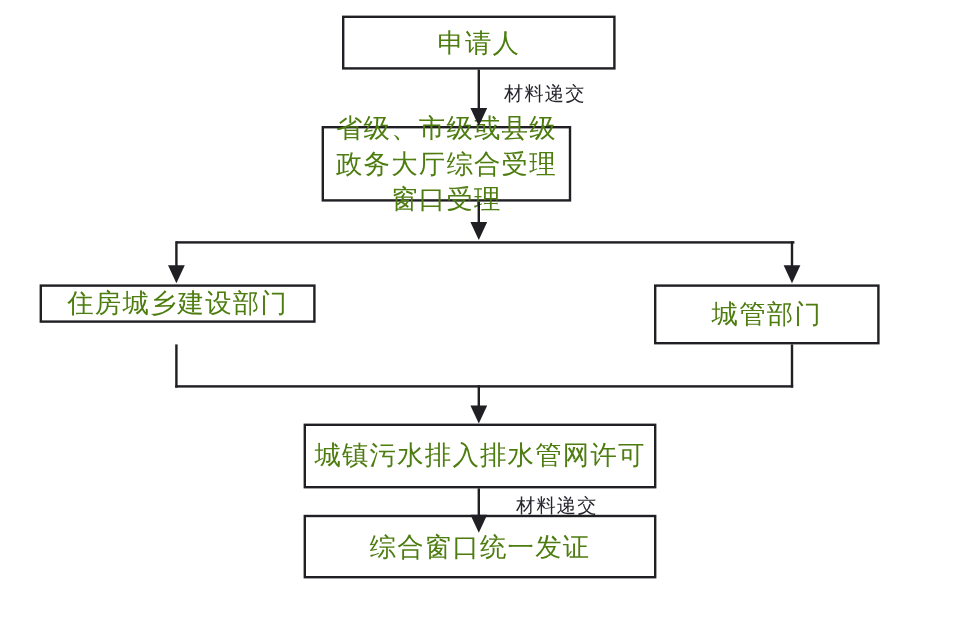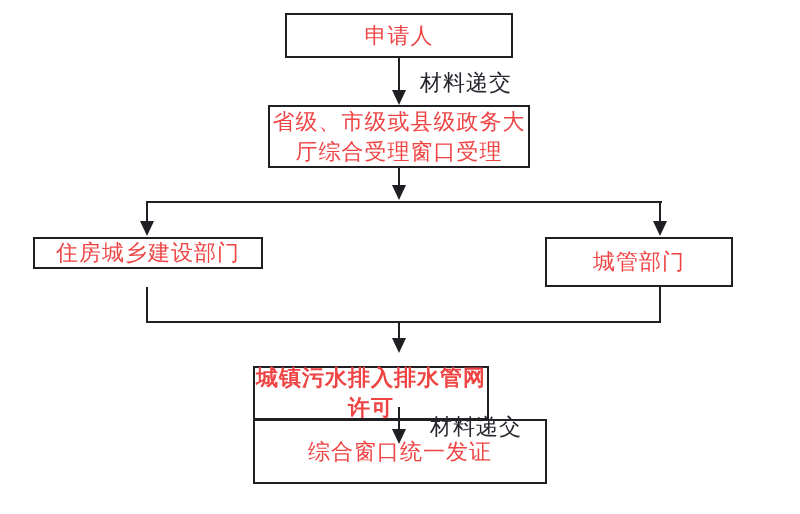--- a/index.html
+++ b/index.html
@@ -21,21 +21,21 @@
     border: 2px solid #1f1f24;
     background: #ffffff;
     display: flex;
     align-items: center;
     justify-content: center;
     text-align: center;
     font-size: 22px;
     line-height: 1.35;
     letter-spacing: 1px;
     box-sizing: border-box;
-    color: #ef4444;
+    color: #4d7c0f;
   }
   .vline {
     position: absolute;
     width: 2px;
     background: #1f1f24;
   }
   .hline {
     position: absolute;
     height: 2px;
     background: #1f1f24;
@@ -43,33 +43,33 @@
   .arrowhead {
     position: absolute;
     width: 0;
     height: 0;
     border-left: 7px solid transparent;
     border-right: 7px solid transparent;
     border-top: 15px solid #1f1f24;
   }
   .edge-label {
     position: absolute;
-    font-size: 22px;
+    font-size: 16px;
     letter-spacing: 1px;
     white-space: nowrap;
     color: #26262e;
   }
 
   
   #node-applicant  { left: 285px; top: 13px;  width: 228px; height: 45px; }
-  #node-acceptance { left: 268px; top: 105px; width: 262px; height: 63px; padding: 0 1px; }
+  #node-acceptance { left: 268px; top: 105px; width: 208px; height: 63px; padding: 0 1px; }
   #node-housing    { left: 33px;  top: 237px; width: 230px; height: 32px; text-align: right; }
   #node-urban      { left: 545px; top: 237px; width: 188px; height: 50px; }
-  #node-permit     { left: 253px; top: 366px; width: 236px; height: 54px; font-weight: bold; }
-  #node-issue      { left: 253px; top: 419px; width: 294px; height: 65px; }
+  #node-permit     { left: 253px; top: 353px; width: 294px; height: 54px; }
+  #node-issue      { left: 253px; top: 429px; width: 294px; height: 53px; }
 </style>
 </head>
 <body>
 
 <div class="canvas">
 
   <div class="node" id="node-applicant">申请人</div>
 
   <div class="node" id="node-acceptance">省级、市级或县级政务大厅综合受理窗口受理</div>
 

